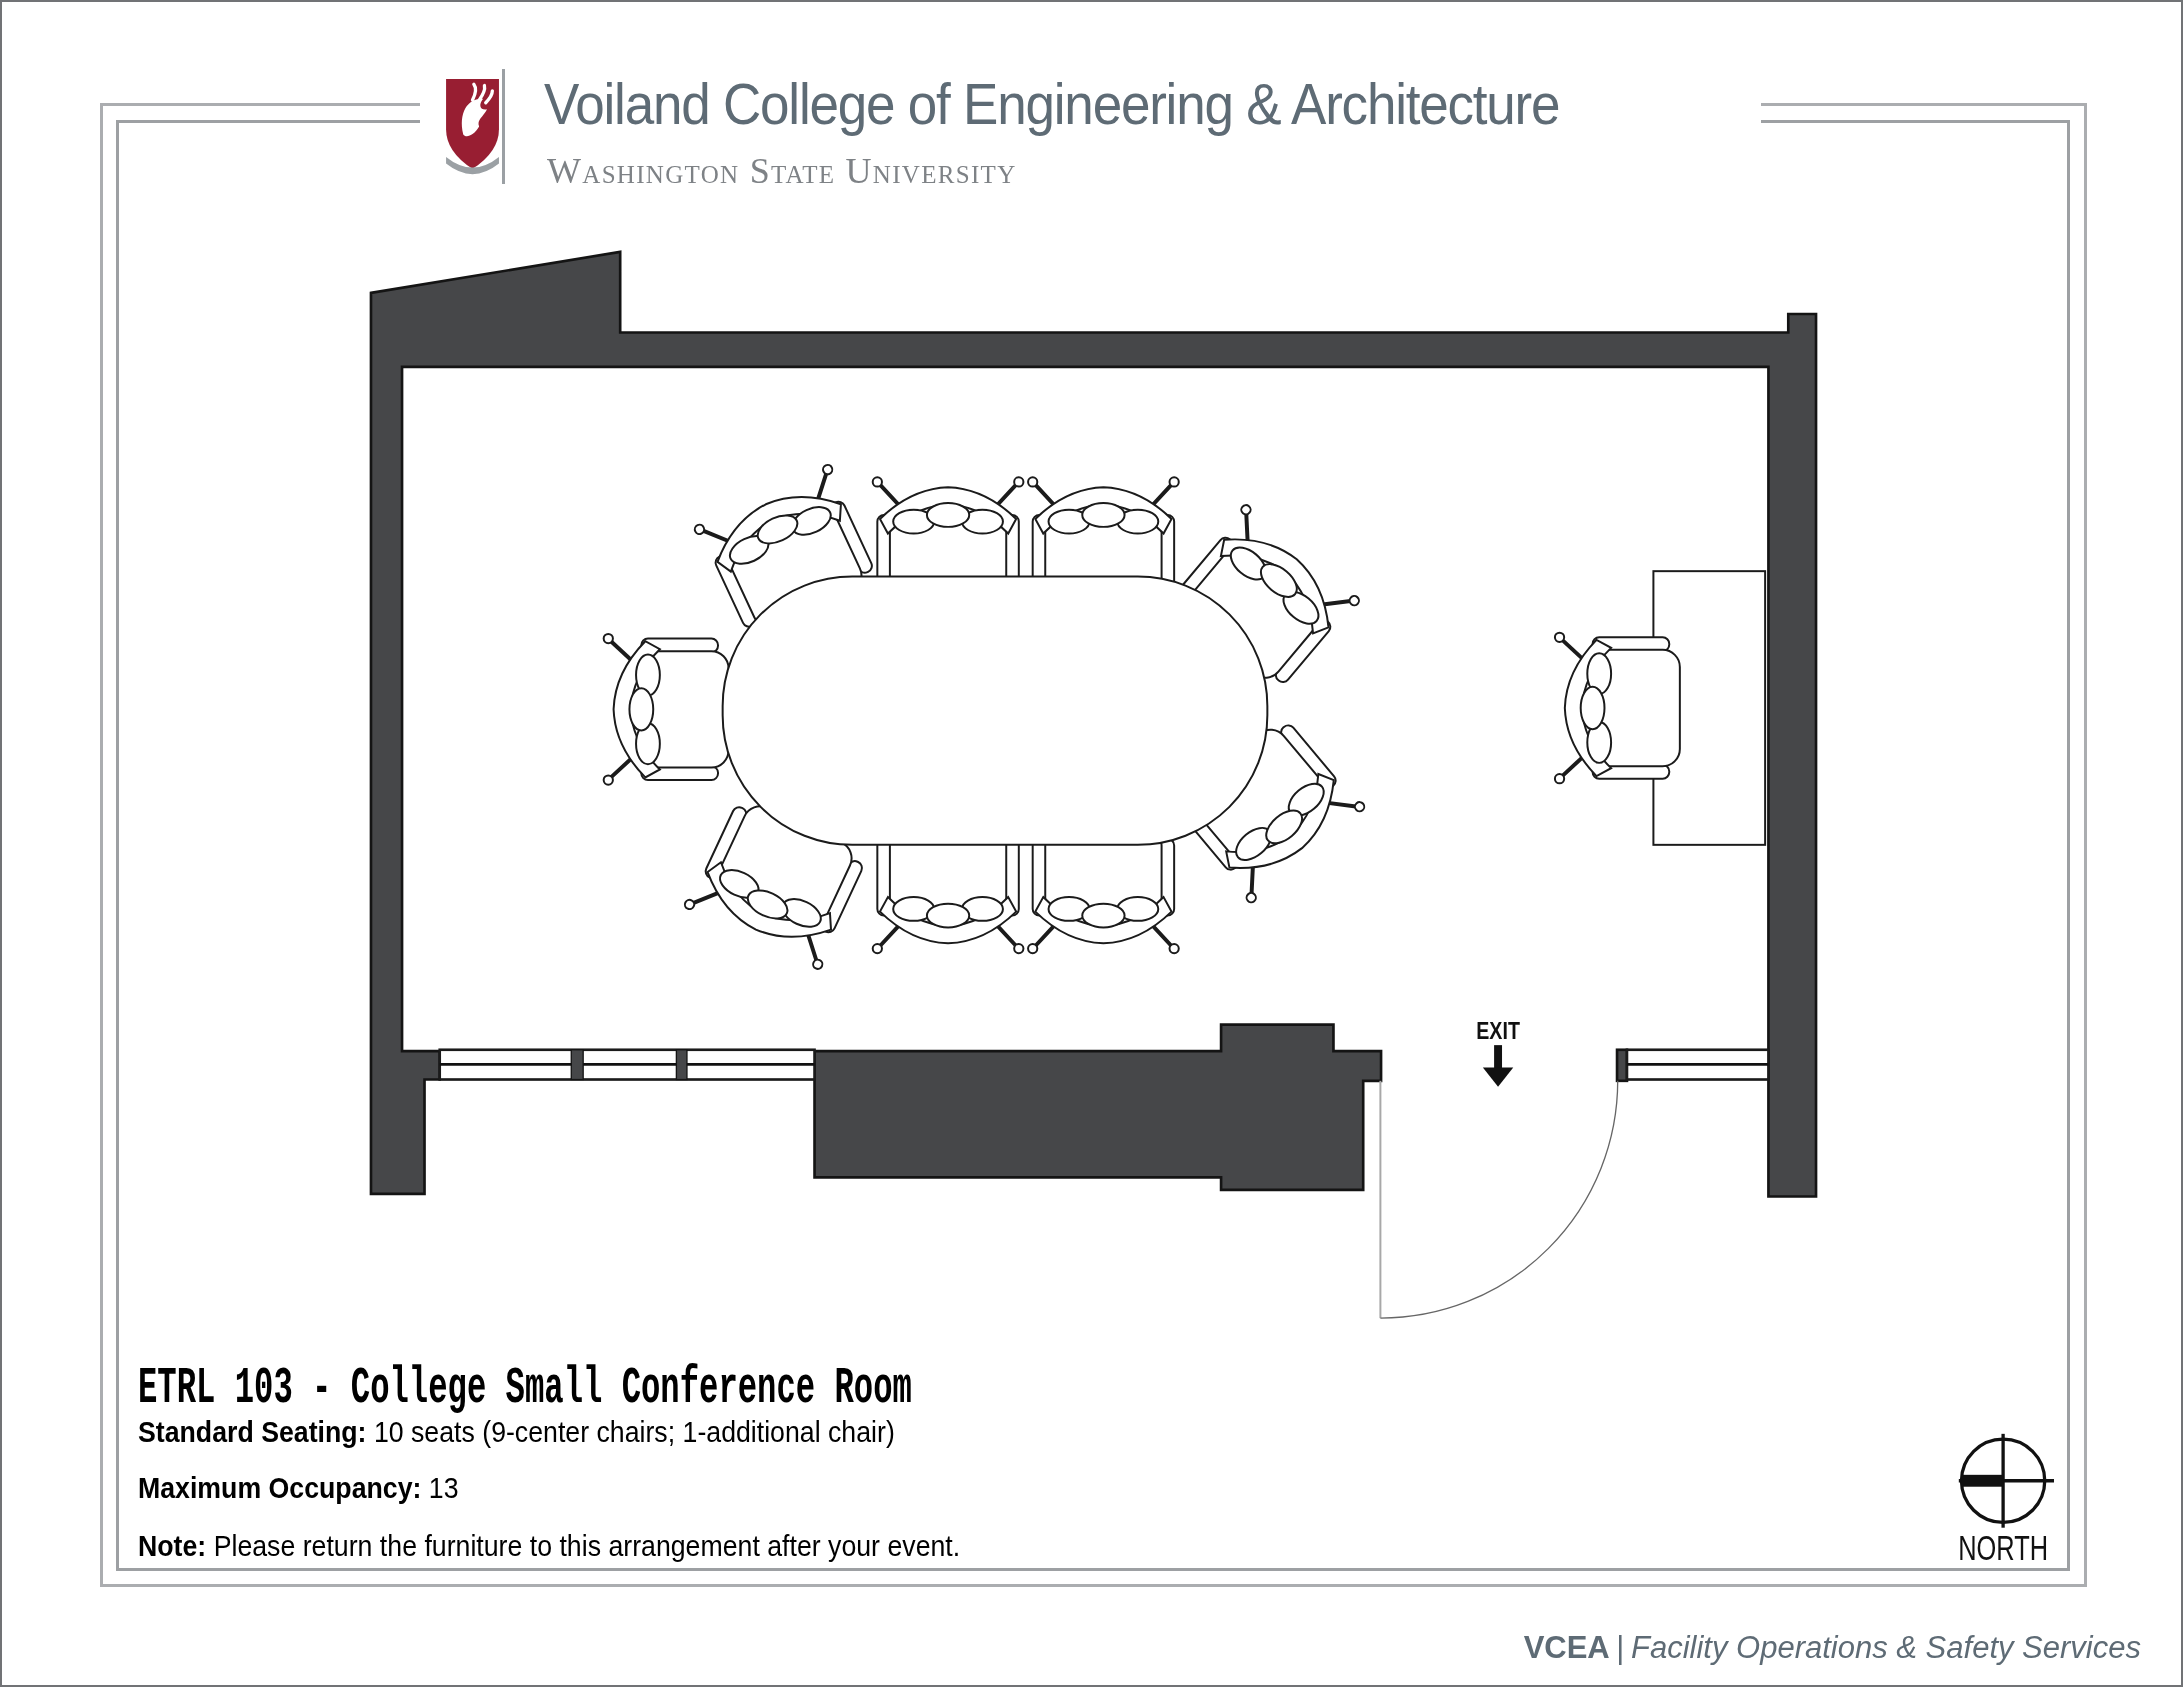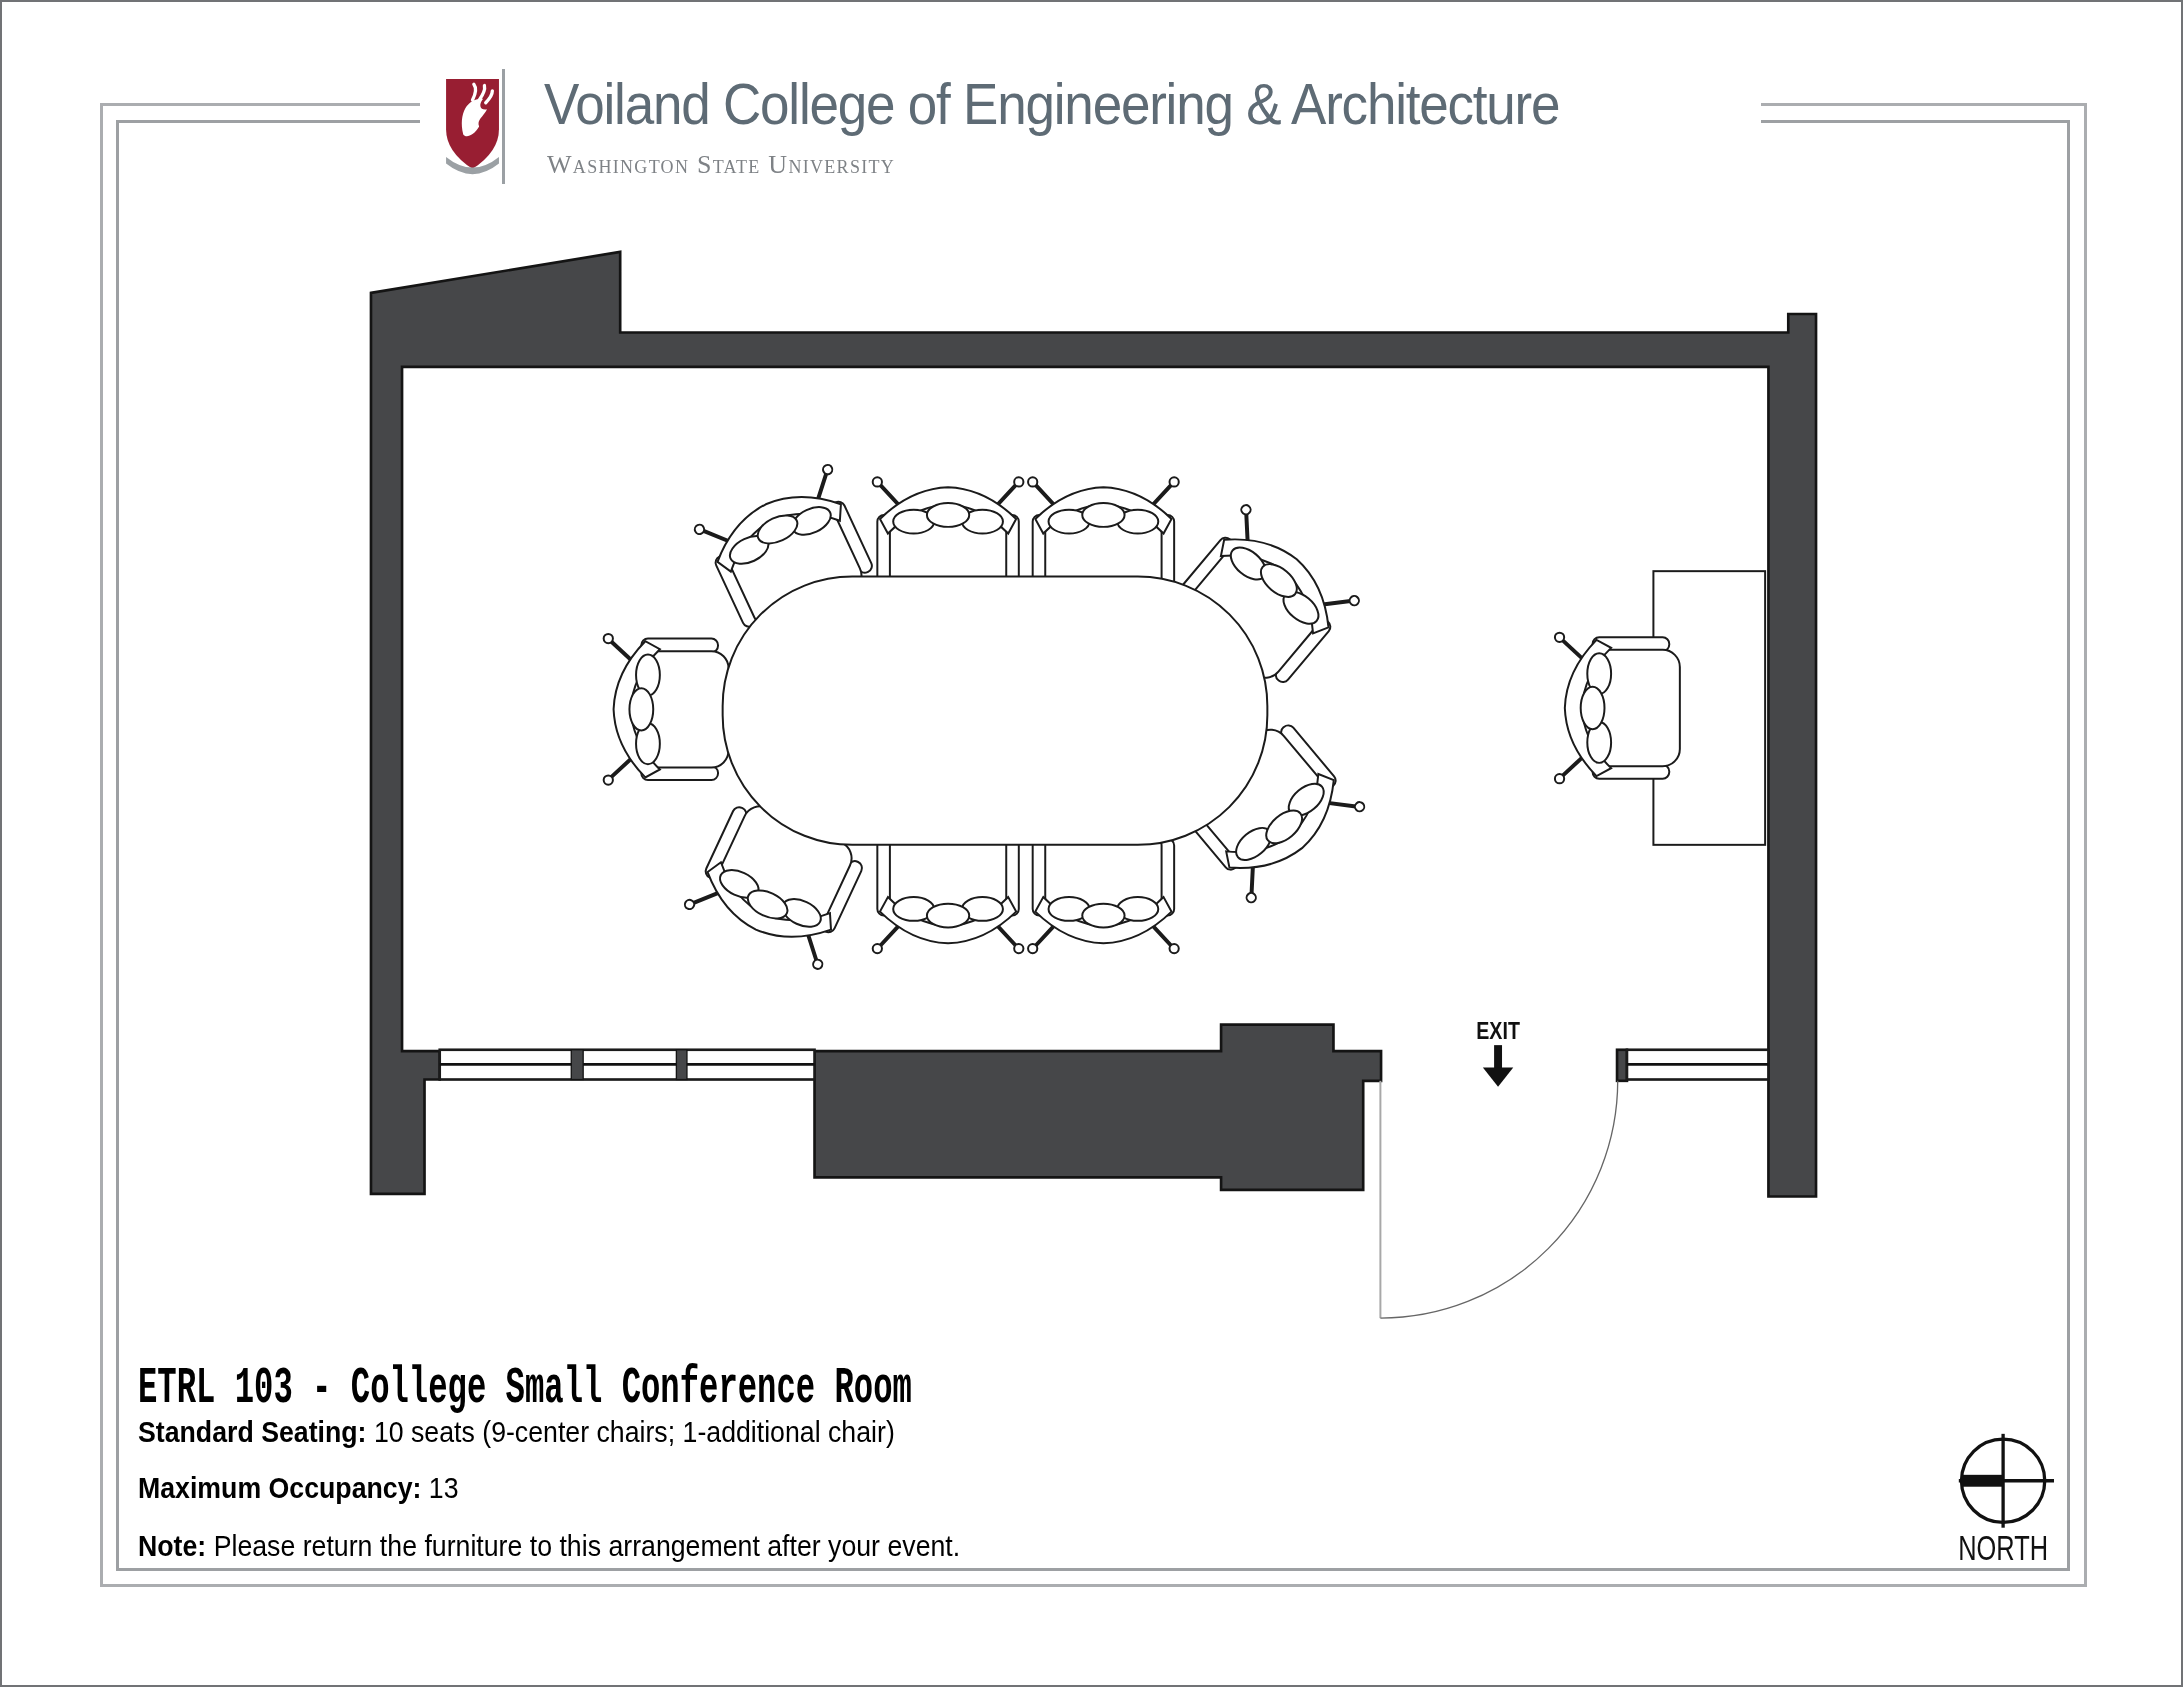--- a/index.html
+++ b/index.html
@@ -30,21 +30,21 @@
   .divider{position:absolute;left:500px;top:67px;width:2.6px;height:115px;background:#9ba0a4;}
   .college{
     position:absolute;left:542px;top:69px;
     font-size:57px;font-weight:400;color:#5e6b75;letter-spacing:-1.3px;
     transform:scaleX(0.93);transform-origin:0 0;white-space:nowrap;
   }
   .university{
     position:absolute;left:545px;top:148px;
     font-family:"Liberation Serif", serif;
     font-variant-caps:small-caps;
-    font-size:26px;color:#7e8286;letter-spacing:1.3px;white-space:nowrap;
+    font-size:36px;color:#7e8286;letter-spacing:1.3px;white-space:nowrap;
   }
   
   .plan{position:absolute;left:0;top:0;width:2183px;height:1687px;}
   .wall{fill:#464749;stroke:#141414;stroke-width:4;}
   .wf{fill:#ffffff;stroke:#1b1b1b;stroke-width:3;}
   .cst{stroke:#1b1b1b;stroke-width:6;stroke-linecap:round;}
   .winline{stroke:#111;stroke-width:4;}
   .exit-text{font-family:"Liberation Sans",sans-serif;font-weight:bold;font-size:37px;fill:#111;}
   .north-text{font-family:"Liberation Sans",sans-serif;font-size:52px;fill:#111;}
   
@@ -167,15 +167,18 @@
         <span class="lb">Maximum Occupancy:</span><span> 13</span>
       </span>
     </div>
     <div class="line l-note">
       <span class="cond-body">
         <span class="lb">Note:</span><span> Please return the furniture to this arrangement after your event.</span>
       </span>
     </div>
   </div>
 
+  <div class="footer">
+    <span class="brand">VCEA</span><span class="sep">|</span><span class="dept">Facility Operations &amp; Safety Services</span>
+  </div>
 
 </div>
 
 
 </body></html>

